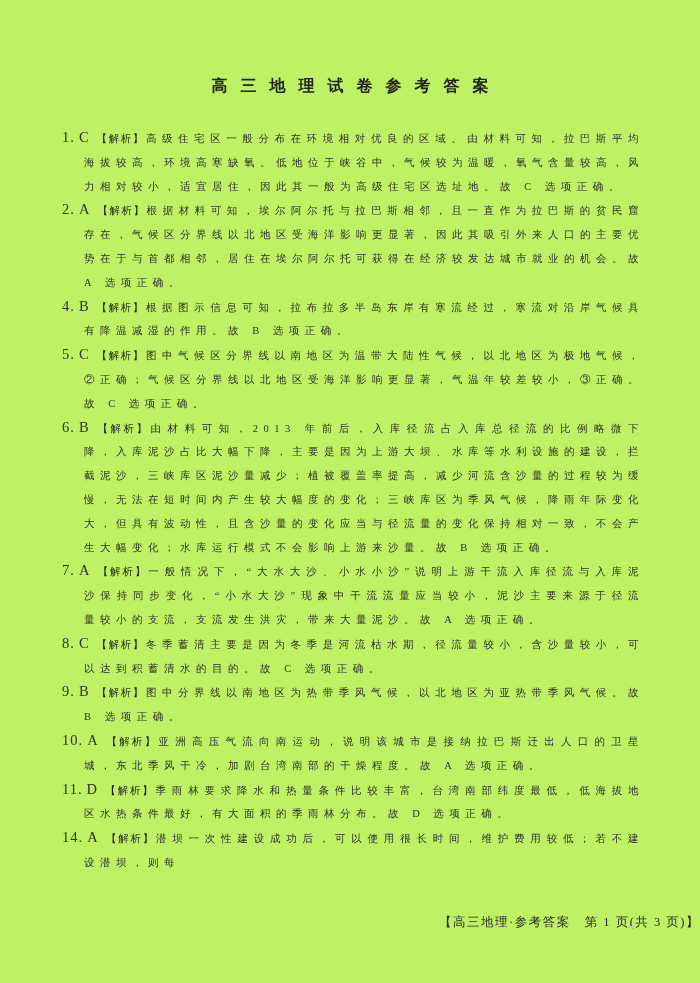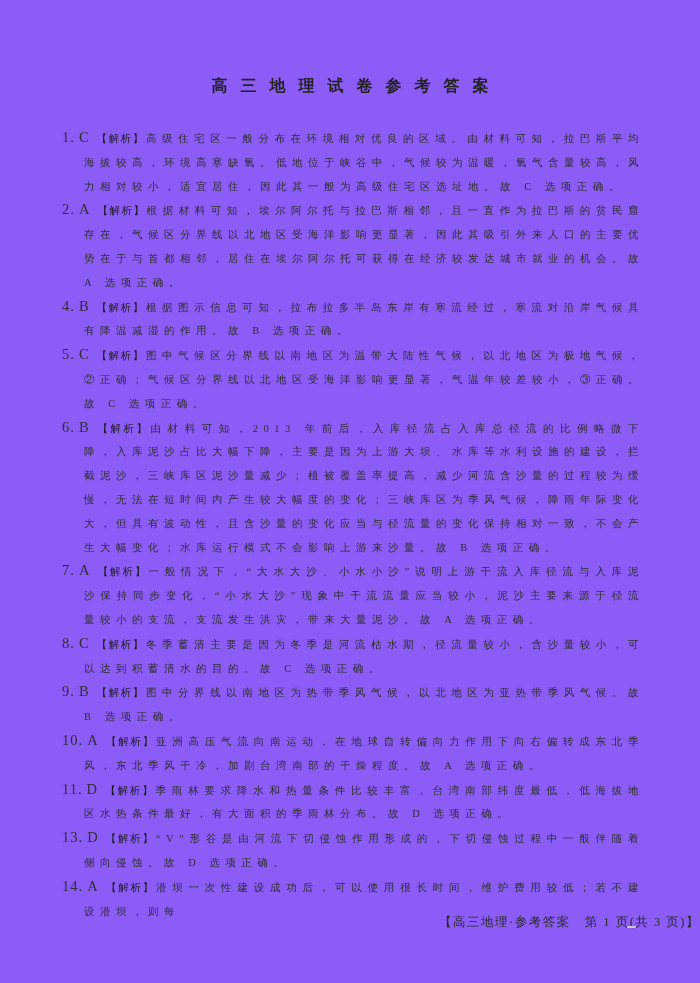--- a/index.html
+++ b/index.html
@@ -1,20 +1,20 @@
 <!DOCTYPE html>
 <html><head>
 <meta charset="utf-8">
 <style>
   html,body{margin:0;padding:0;background:#e8e8e8;}
   .page{
     position:relative;
     width:700px;height:983px;
     margin:0 auto;
-    background:#8b5cf6;
+    background:#bef264;
     color:#2f2f2f;
     font-family:"Liberation Serif","DejaVu Serif",serif;
     overflow:hidden;
     box-sizing:border-box;
   }
   .title{
     position:absolute;
     top:76px;left:0;right:0;
     margin:0;
     text-align:center;
@@ -81,20 +81,19 @@
   <h1 class="title">高三地理试卷参考答案</h1>
   <div class="answers" id="answers">
       <p class="item"><span class="num">1.</span><span class="letter">C</span><span class="tag">【解析】</span><span class="txt">高级住宅区一般分布在环境相对优良的区域。由材料可知，拉巴斯平均海拔较高，环境高寒缺氧。低地位于峡谷中，气候较为温暖，氧气含量较高，风力相对较小，适宜居住，因此其一般为高级住宅区选址地。故 C 选项正确。</span></p>
       <p class="item"><span class="num">2.</span><span class="letter">A</span><span class="tag">【解析】</span><span class="txt">根据材料可知，埃尔阿尔托与拉巴斯相邻，且一直作为拉巴斯的贫民窟存在，气候区分界线以北地区受海洋影响更显著，因此其吸引外来人口的主要优势在于与首都相邻，居住在埃尔阿尔托可获得在经济较发达城市就业的机会。故 A 选项正确。</span></p>
       <p class="item"><span class="num">4.</span><span class="letter">B</span><span class="tag">【解析】</span><span class="txt">根据图示信息可知，拉布拉多半岛东岸有寒流经过，寒流对沿岸气候具有降温减湿的作用。故 B 选项正确。</span></p>
       <p class="item"><span class="num">5.</span><span class="letter">C</span><span class="tag">【解析】</span><span class="txt">图中气候区分界线以南地区为温带大陆性气候，以北地区为极地气候，②正确；气候区分界线以北地区受海洋影响更显著，气温年较差较小，③正确。故 C 选项正确。</span></p>
       <p class="item"><span class="num">6.</span><span class="letter">B</span><span class="tag">【解析】</span><span class="txt">由材料可知，2013 年前后，入库径流占入库总径流的比例略微下降，入库泥沙占比大幅下降，主要是因为上游大坝、水库等水利设施的建设，拦截泥沙，三峡库区泥沙量减少；植被覆盖率提高，减少河流含沙量的过程较为缓慢，无法在短时间内产生较大幅度的变化；三峡库区为季风气候，降雨年际变化大，但具有波动性，且含沙量的变化应当与径流量的变化保持相对一致，不会产生大幅变化；水库运行模式不会影响上游来沙量。故 B 选项正确。</span></p>
       <p class="item"><span class="num">7.</span><span class="letter">A</span><span class="tag">【解析】</span><span class="txt">一般情况下，“大水大沙、小水小沙”说明上游干流入库径流与入库泥沙保持同步变化，“小水大沙”现象中干流流量应当较小，泥沙主要来源于径流量较小的支流，支流发生洪灾，带来大量泥沙。故 A 选项正确。</span></p>
       <p class="item"><span class="num">8.</span><span class="letter">C</span><span class="tag">【解析】</span><span class="txt">冬季蓄清主要是因为冬季是河流枯水期，径流量较小，含沙量较小，可以达到积蓄清水的目的。故 C 选项正确。</span></p>
       <p class="item"><span class="num">9.</span><span class="letter">B</span><span class="tag">【解析】</span><span class="txt">图中分界线以南地区为热带季风气候，以北地区为亚热带季风气候。故 B 选项正确。</span></p>
-      <p class="item"><span class="num">10.</span><span class="letter">A</span><span class="tag">【解析】</span><span class="txt">亚洲高压气流向南运动，在地球自转偏向力作用下向右偏转成东北季风，东北季风干冷，加剧台湾南部的干燥程度。故 A 选项正确。</span></p>
+      <p class="item"><span class="num">10.</span><span class="letter">A</span><span class="tag">【解析】</span><span class="txt">亚洲高压气流向南运动，说明该城市是接纳拉巴斯迁出人口的卫星城，东北季风干冷，加剧台湾南部的干燥程度。故 A 选项正确。</span></p>
       <p class="item"><span class="num">11.</span><span class="letter">D</span><span class="tag">【解析】</span><span class="txt">季雨林要求降水和热量条件比较丰富，台湾南部纬度最低，低海拔地区水热条件最好，有大面积的季雨林分布。故 D 选项正确。</span></p>
-      <p class="item"><span class="num">13.</span><span class="letter">D</span><span class="tag">【解析】</span><span class="txt">“V”形谷是由河流下切侵蚀作用形成的，下切侵蚀过程中一般伴随着侧向侵蚀。故 D 选项正确。</span></p>
       <p class="item"><span class="num">14.</span><span class="letter">A</span><span class="tag">【解析】</span><span class="txt">潜坝一次性建设成功后，可以使用很长时间，维护费用较低；若不建设潜坝，则每</span></p>
     </div>
   <div class="footer">【高三地理·参考答案　第 1 页(共 3 页)】</div>
   <div class="artifact"></div>
 </div>
 
 </body></html>

